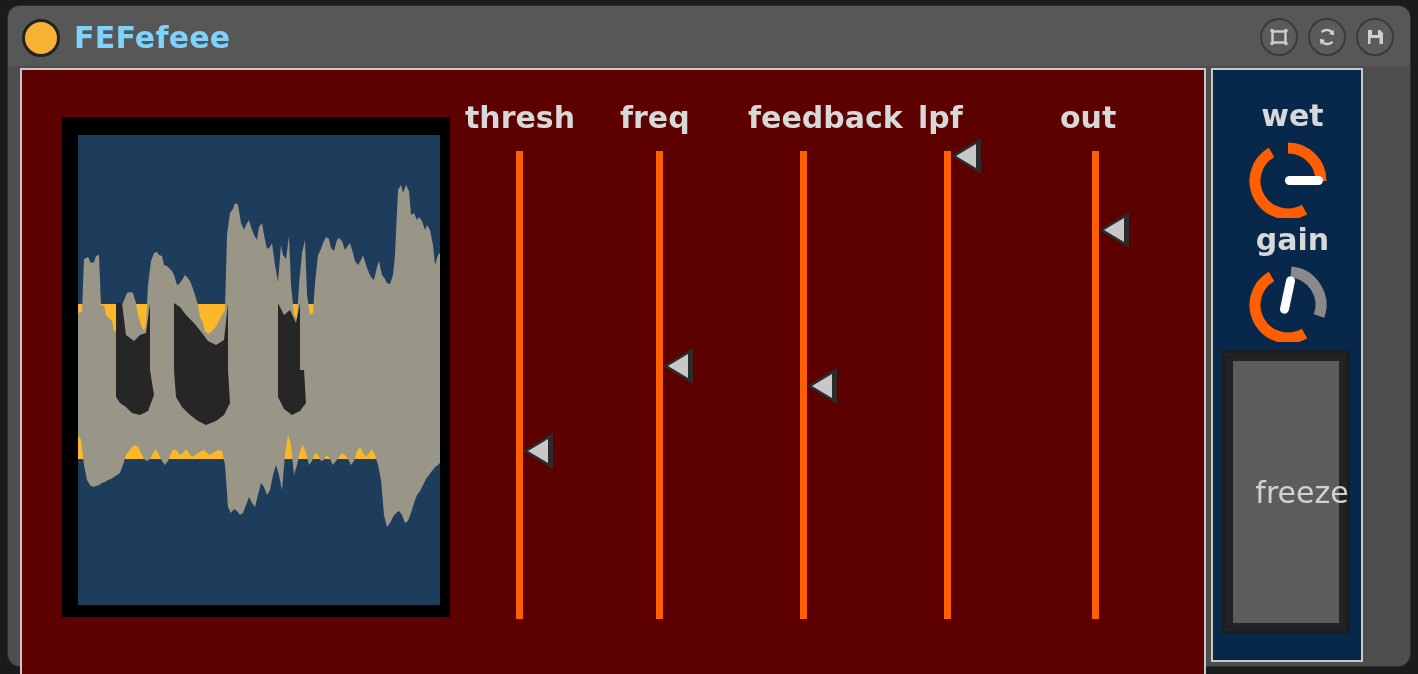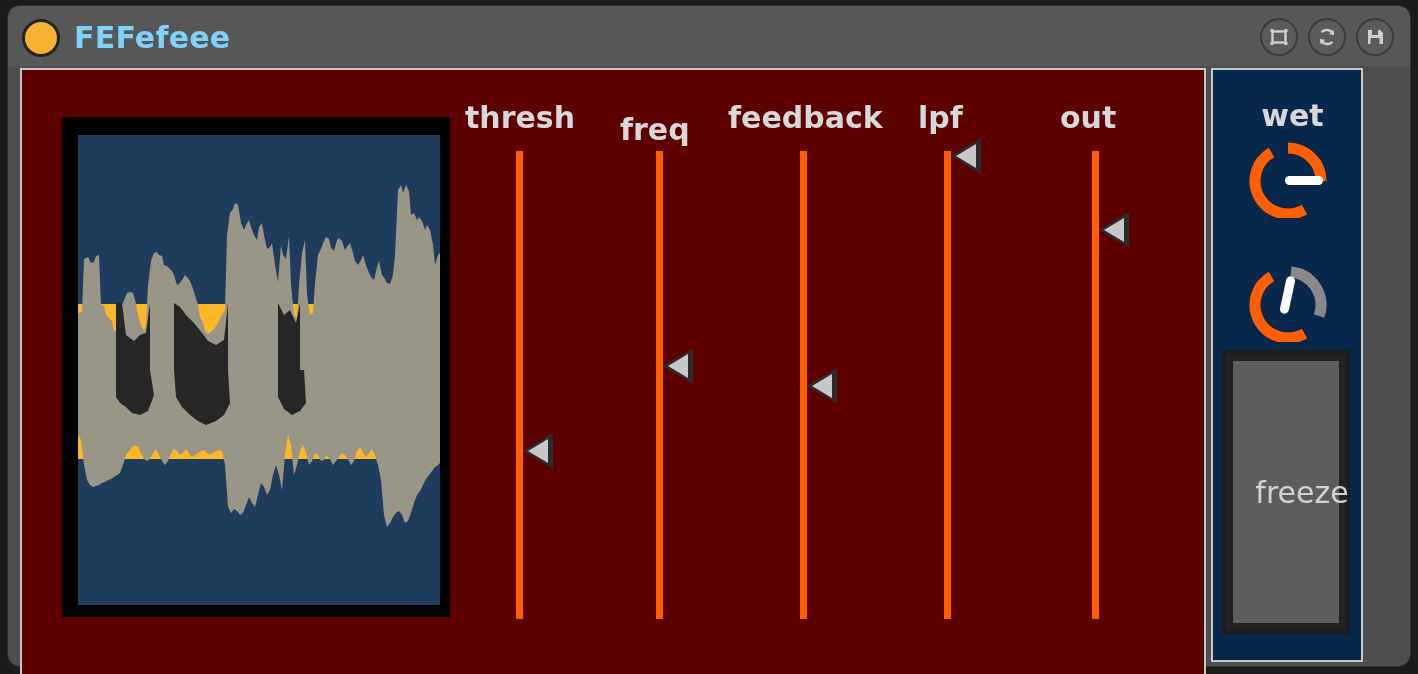--- a/index.html
+++ b/index.html
@@ -249,22 +249,22 @@
             <path fill="#262626" d="M96,168 L102,172 L108,180 L116,188 L124,198 L130,206 L138,210 L146,205 L150,168 L150,235 L96,235 Z"></path>
             <path fill="#262626" d="M200,168 L206,180 L212,175 L218,188 L222,168 L222,235 L200,235 Z"></path>
             <path fill="#262626" d="M38,235 L72,235 L76,260 L70,276 L62,280 L54,278 L48,272 L42,268 L38,262 Z"></path>
             <path fill="#262626" d="M96,235 L150,235 L152,268 L146,280 L138,286 L128,290 L120,286 L112,280 L104,272 L98,262 Z"></path>
             <path fill="#262626" d="M200,235 L226,235 L228,268 L222,276 L214,280 L206,274 L200,262 Z"></path>
           </svg>
         </div>
       </div>
 
       <div class="slider-label" style="left:443px; top:30px;">thresh</div>
-      <div class="slider-label" style="left:598px; top:30px;margin-top:12px;">freq</div>
-      <div class="slider-label" style="left:706px; top:30px;">feedback</div>
+      <div class="slider-label" style="left:598px; top:30px;">freq</div>
+      <div class="slider-label" style="left:726px; top:30px;">feedback</div>
       <div class="slider-label" style="left:896px; top:30px;">lpf</div>
       <div class="slider-label" style="left:1038px; top:30px;">out</div>
 
       <div class="slider-track" style="left:494px;  top:81px; height:468px;"></div>
       <div class="slider-track" style="left:634px;  top:81px; height:468px;"></div>
       <div class="slider-track" style="left:778px;  top:81px; height:468px;"></div>
       <div class="slider-track" style="left:922px;  top:81px; height:468px;"></div>
       <div class="slider-track" style="left:1070px; top:81px; height:468px;"></div>
 
       <div class="slider-handle" style="left:501px;  top:363px;"></div>
@@ -281,20 +281,21 @@
       <div class="knob" style="left:32px; top:70px;">
         <svg width="86" height="78" viewBox="0 0 86 78">
 
           <path d="M43,8 A33,33 0 1 0 43,74 L43,74" fill="none" stroke="#ff5f00" stroke-width="11" transform="rotate(-30 43 41)"></path>
           <path d="M43,8 A33,33 0 0 1 76,41" fill="none" stroke="#ff5f00" stroke-width="11"></path>
 
           <rect x="40" y="36" width="38" height="9" rx="4.5" fill="#ffffff"></rect>
         </svg>
       </div>
 
+      <div class="knob-label" style="top:152px;">gain</div>
       <div class="knob" style="left:32px; top:194px;">
         <svg width="86" height="78" viewBox="0 0 86 78">
 
           <path d="M46,8 A33,33 0 0 1 74,52" fill="none" stroke="#8a8a8a" stroke-width="11" stroke-linecap="butt"></path>
 
           <path d="M43,8 A33,33 0 1 0 43,74" fill="none" stroke="#ff5f00" stroke-width="11" transform="rotate(-30 43 41)"></path>
 
           <rect x="38" y="12" width="9" height="38" rx="4.5" fill="#ffffff" transform="rotate(12 42.5 31)"></rect>
         </svg>
       </div>

